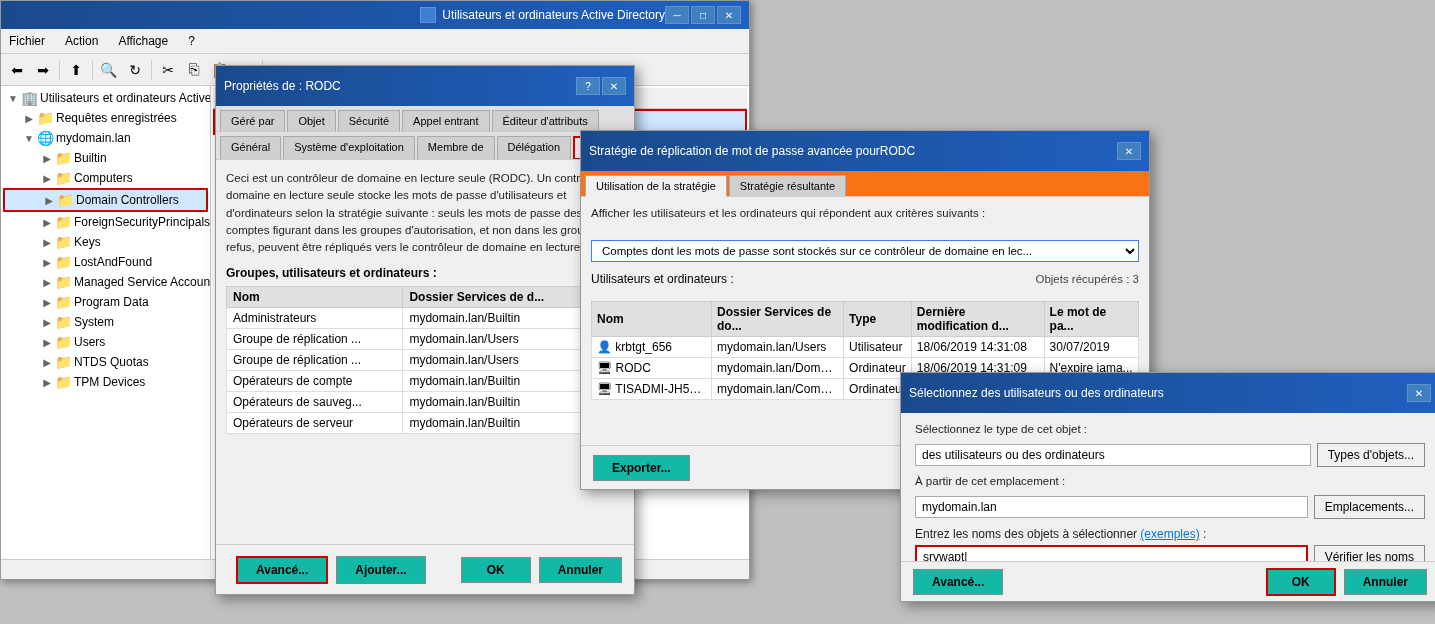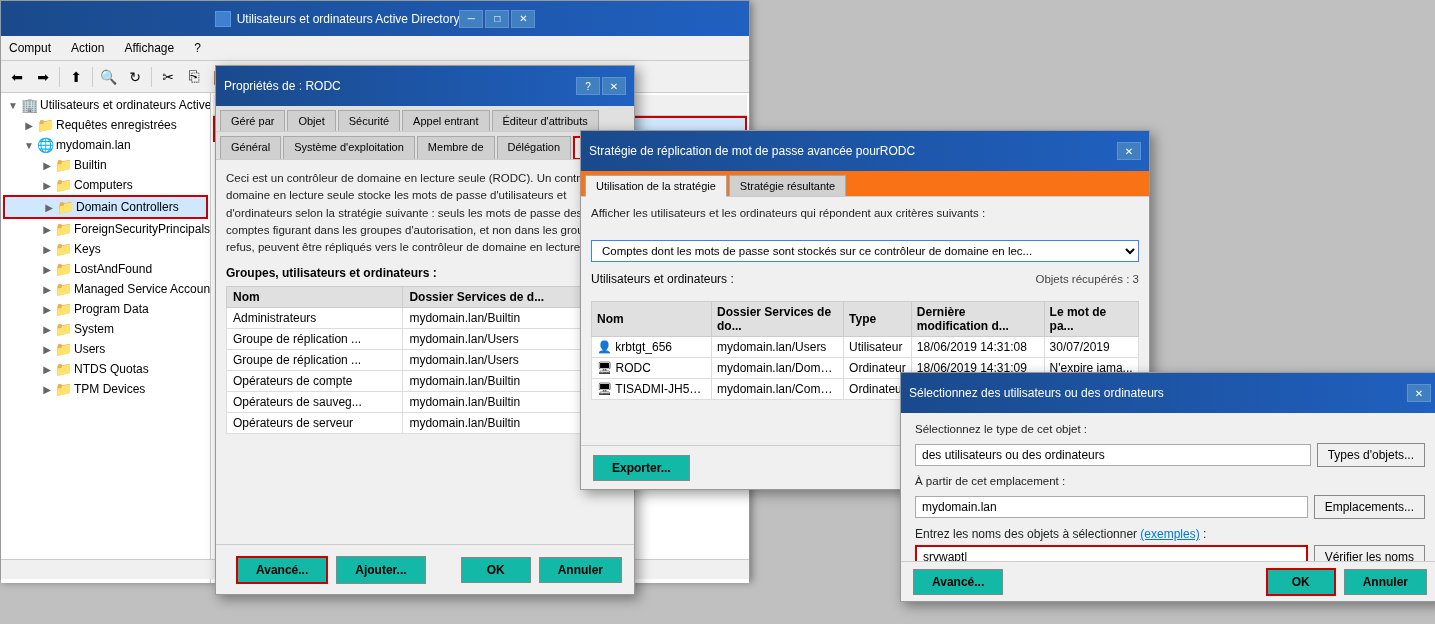--- a/index.html
+++ b/index.html
@@ -13,22 +13,22 @@
       background: #f0f0f0;
       border: 1px solid #999;
       box-shadow: 2px 2px 8px rgba(0,0,0,0.4);
     }
     .title-bar {
       background: linear-gradient(to right, #1a4a8c, #2060c0);
       color: white;
       padding: 0 8px;
       display: flex;
       align-items: center;
-      justify-content: center;
-      height: 35px;
+      justify-content: flex-end;
+      height: 28px;
     }
     .title-bar-left { display: flex; align-items: center; gap: 6px; }
     .title-bar-icon { width: 16px; height: 16px; background: #4080d0; border: 1px solid #6090e0; }
     .title-bar-title { font-size: 12px; color: white; }
     .title-bar-controls { display: flex; gap: 2px; }
     .title-btn {
       width: 24px; height: 18px;
       background: #4080c0;
       border: 1px solid #6090d0;
       color: white;
@@ -395,21 +395,21 @@
       <span class="title-bar-title">Utilisateurs et ordinateurs Active Directory</span>
     </div>
     <div class="title-bar-controls">
       <button class="title-btn">─</button>
       <button class="title-btn">□</button>
       <button class="title-btn close">✕</button>
     </div>
   </div>
 
   <div class="menu-bar">
-    <div class="menu-item">Comput</div>
+    <div class="menu-item">Fichier</div>
     <div class="menu-item">Action</div>
     <div class="menu-item">Affichage</div>
     <div class="menu-item">?</div>
   </div>
 
   <div class="toolbar">
     <button class="toolbar-btn">⬅</button>
     <button class="toolbar-btn">➡</button>
     <div class="toolbar-sep"></div>
     <button class="toolbar-btn">⬆</button>

